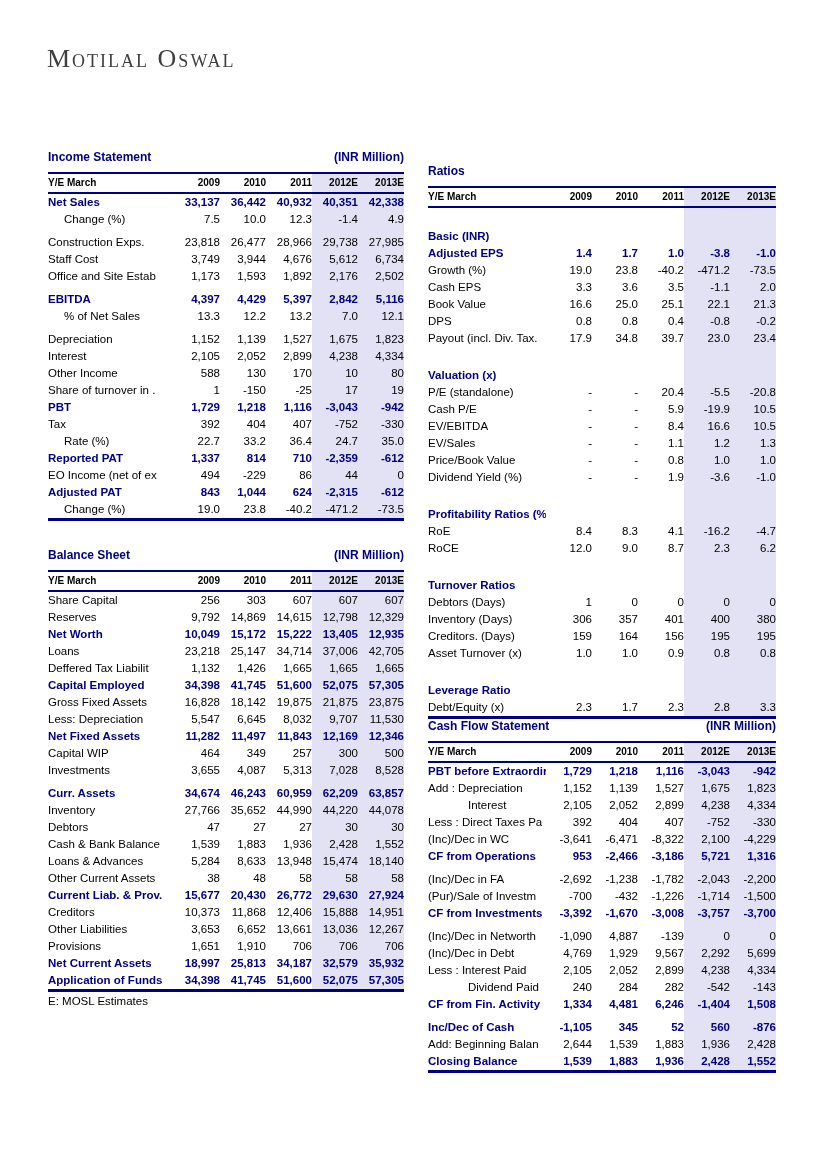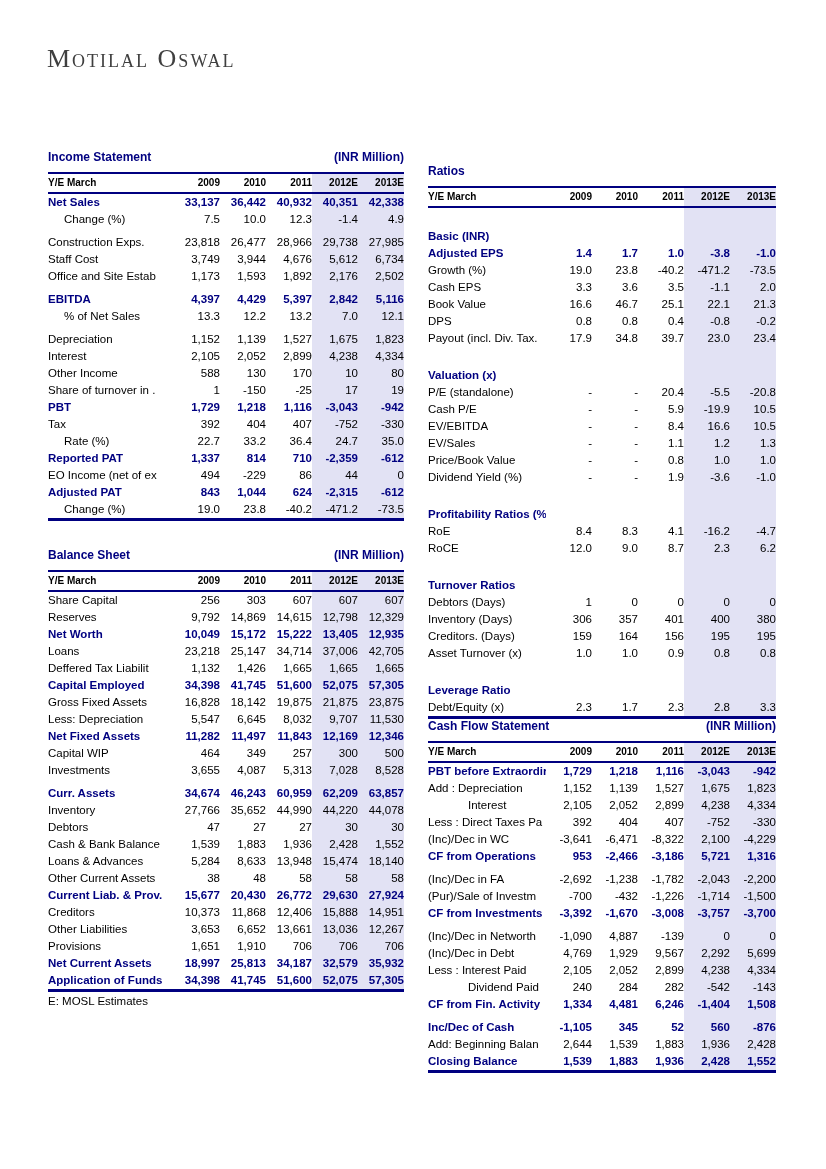--- a/index.html
+++ b/index.html
@@ -461,21 +461,21 @@
           <div class="lbl">Cash EPS</div>
           <div class="val">3.3</div>
           <div class="val">3.6</div>
           <div class="val">3.5</div>
           <div class="val">-1.1</div>
           <div class="val">2.0</div>
         </div>
         <div class="trow normal">
           <div class="lbl">Book Value</div>
           <div class="val">16.6</div>
-          <div class="val">46.7</div>
+          <div class="val">25.0</div>
           <div class="val">25.1</div>
           <div class="val">22.1</div>
           <div class="val">21.3</div>
         </div>
         <div class="trow normal">
           <div class="lbl">DPS</div>
           <div class="val">0.8</div>
           <div class="val">0.8</div>
           <div class="val">0.4</div>
           <div class="val">-0.8</div>

